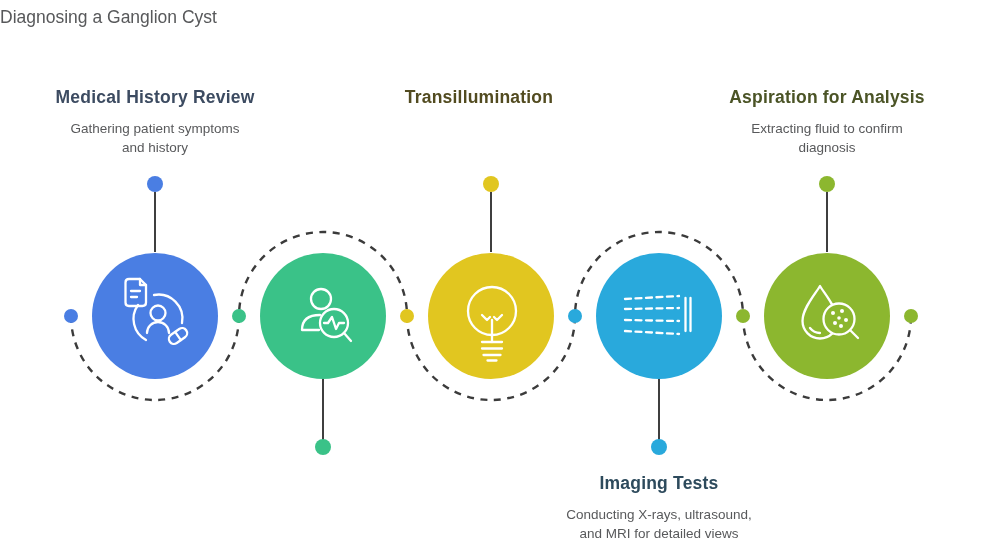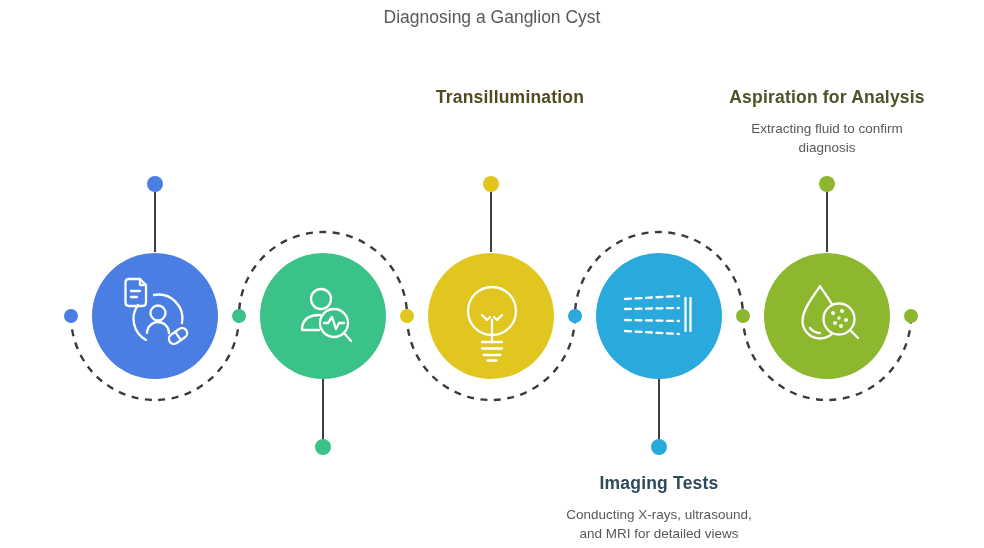--- a/index.html
+++ b/index.html
@@ -2,21 +2,21 @@
 <html><head>
 <meta charset="utf-8">
 <style>
   html,body { margin:0; padding:0; background:#ffffff; }
   .canvas {
     position:relative; width:984px; height:548px; background:#ffffff;
     font-family:"Liberation Sans", sans-serif; overflow:hidden;
   }
   .title {
     position:absolute; top:6px; left:0; width:100%;
-    text-align:center; font-size:17.5px; line-height:22px;
+    font-size:17.5px; line-height:22px;
   }
   .label { position:absolute; width:264px; text-align:center; }
   .label .h { font-size:17.5px; font-weight:bold; line-height:22px; letter-spacing:0.2px; }
   .label .d {
     margin-top:12px; font-size:13.5px; line-height:18.5px;
     color:#58595b; white-space:pre-line;
   }
   .label.top { top:86px; }
   .label.bottom { top:472px; }
   svg.timeline { position:absolute; top:0; left:0; display:block; }
@@ -111,23 +111,28 @@
       <circle class="dotfill" cx="6" cy="-3" r="2"></circle>
       <circle class="dotfill" cx="15" cy="-5" r="2"></circle>
       <circle class="dotfill" cx="19" cy="4" r="2"></circle>
       <circle class="dotfill" cx="8" cy="7" r="2"></circle>
       <circle class="dotfill" cx="14" cy="10" r="2"></circle>
       <circle class="dotfill" cx="12" cy="2" r="1.8"></circle>
       <path d="M 23 14 L 31 22"></path>
     </g>
   </svg>
 
+  <div class="label top" style="left:23px">
+    <div class="h" style="color: rgb(60, 75, 97);">Medical History Review</div>
+    <div class="d">Gathering patient symptoms
+and history</div>
+  </div>
 
 
-  <div class="label top" style="left:378px">
+  <div class="label top" style="left:347px">
     <div class="h" style="color: rgb(82, 75, 32);">Transillumination</div>
   </div>
 
   <div class="label top" style="left:695px">
     <div class="h" style="color: rgb(75, 84, 38);">Aspiration for Analysis</div>
     <div class="d">Extracting fluid to confirm
 diagnosis</div>
   </div>
 
   <div class="label bottom" style="left:527px">

